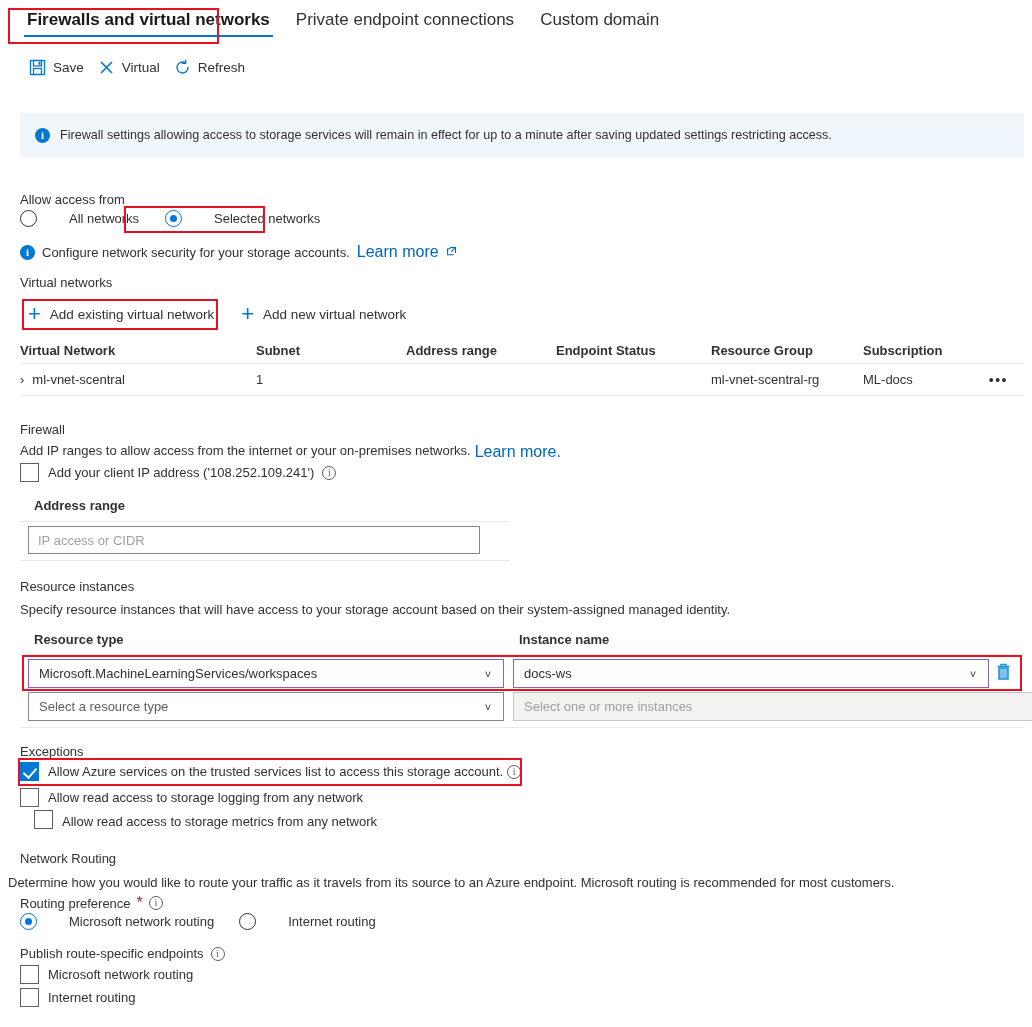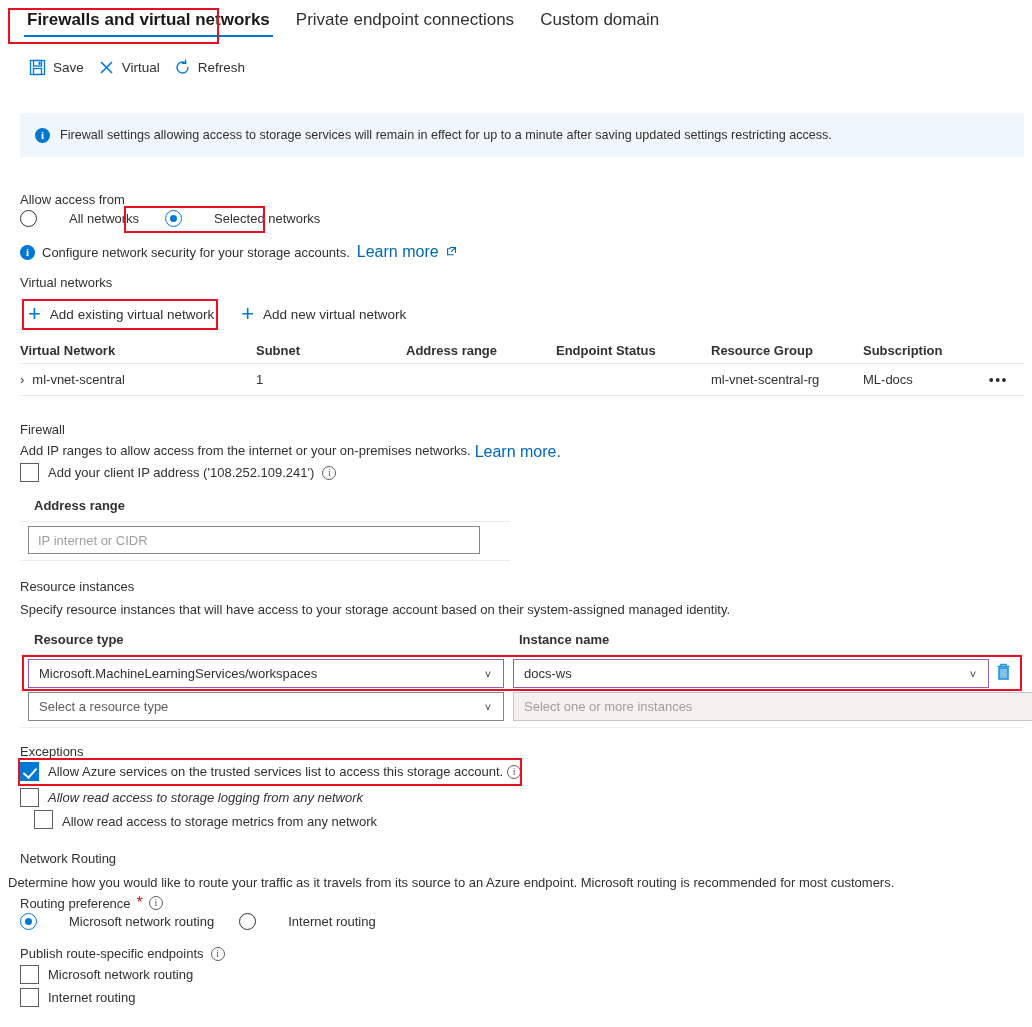--- a/index.html
+++ b/index.html
@@ -293,21 +293,21 @@
       <span class="cb-label">Add your client IP address ('108.252.109.241')</span>
     </div>
     <span class="info-outline">i</span>
   </div>
 
   <div style="position:absolute; left:34px; top:496px;">
     <span class="hdr-sm">Address range</span>
   </div>
   <div class="divider" style="position:absolute; left:20px; top:521px; width:490px;"></div>
   <div class="txtinput" style="position:absolute; left:28px; top:526px; width:452px;">
-    <span>IP internet or CIDR</span>
+    <span>IP access or CIDR</span>
   </div>
   <div class="divider" style="position:absolute; left:20px; top:560px; width:490px;"></div>
 
   <div style="position:absolute; left:20px; top:577px;">
     <span class="sect-label">Resource instances</span>
   </div>
   <div style="position:absolute; left:20px; top:600px;">
     <span class="sect-sub">Specify resource instances that will have access to your storage account based on their system-assigned managed identity.</span>
   </div>
 
@@ -352,21 +352,21 @@
 
   <div style="position:absolute; left:20px; top:762px; display:flex; align-items:center; gap:4px;">
     <div class="cb-row">
       <span class="cbox on"></span>
       <span class="cb-label">Allow Azure services on the trusted services list to access this storage account.</span>
     </div>
     <span class="info-outline">i</span>
   </div>
   <div class="hl" style="left:18px; top:758px; width:504px; height:28px;"></div>
 
-  <div class="cb-row" style="position:absolute; left:20px; top:788px;font-style:italic;">
+  <div class="cb-row" style="position:absolute; left:20px; top:788px;">
     <span class="cbox"></span>
     <span class="cb-label">Allow read access to storage logging from any network</span>
   </div>
   <div class="cb-row" style="position:absolute; left:34px; top:810px;align-items:flex-end;">
     <span class="cbox"></span>
     <span class="cb-label">Allow read access to storage metrics from any network</span>
   </div>
 
   <div style="position:absolute; left:20px; top:849px;">
     <span class="sect-label">Network Routing</span>

